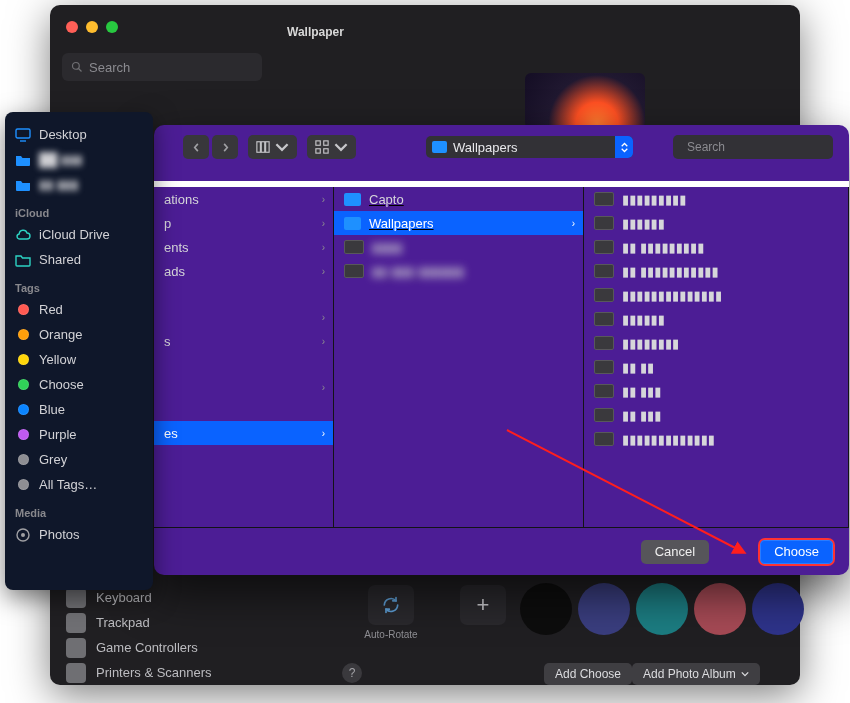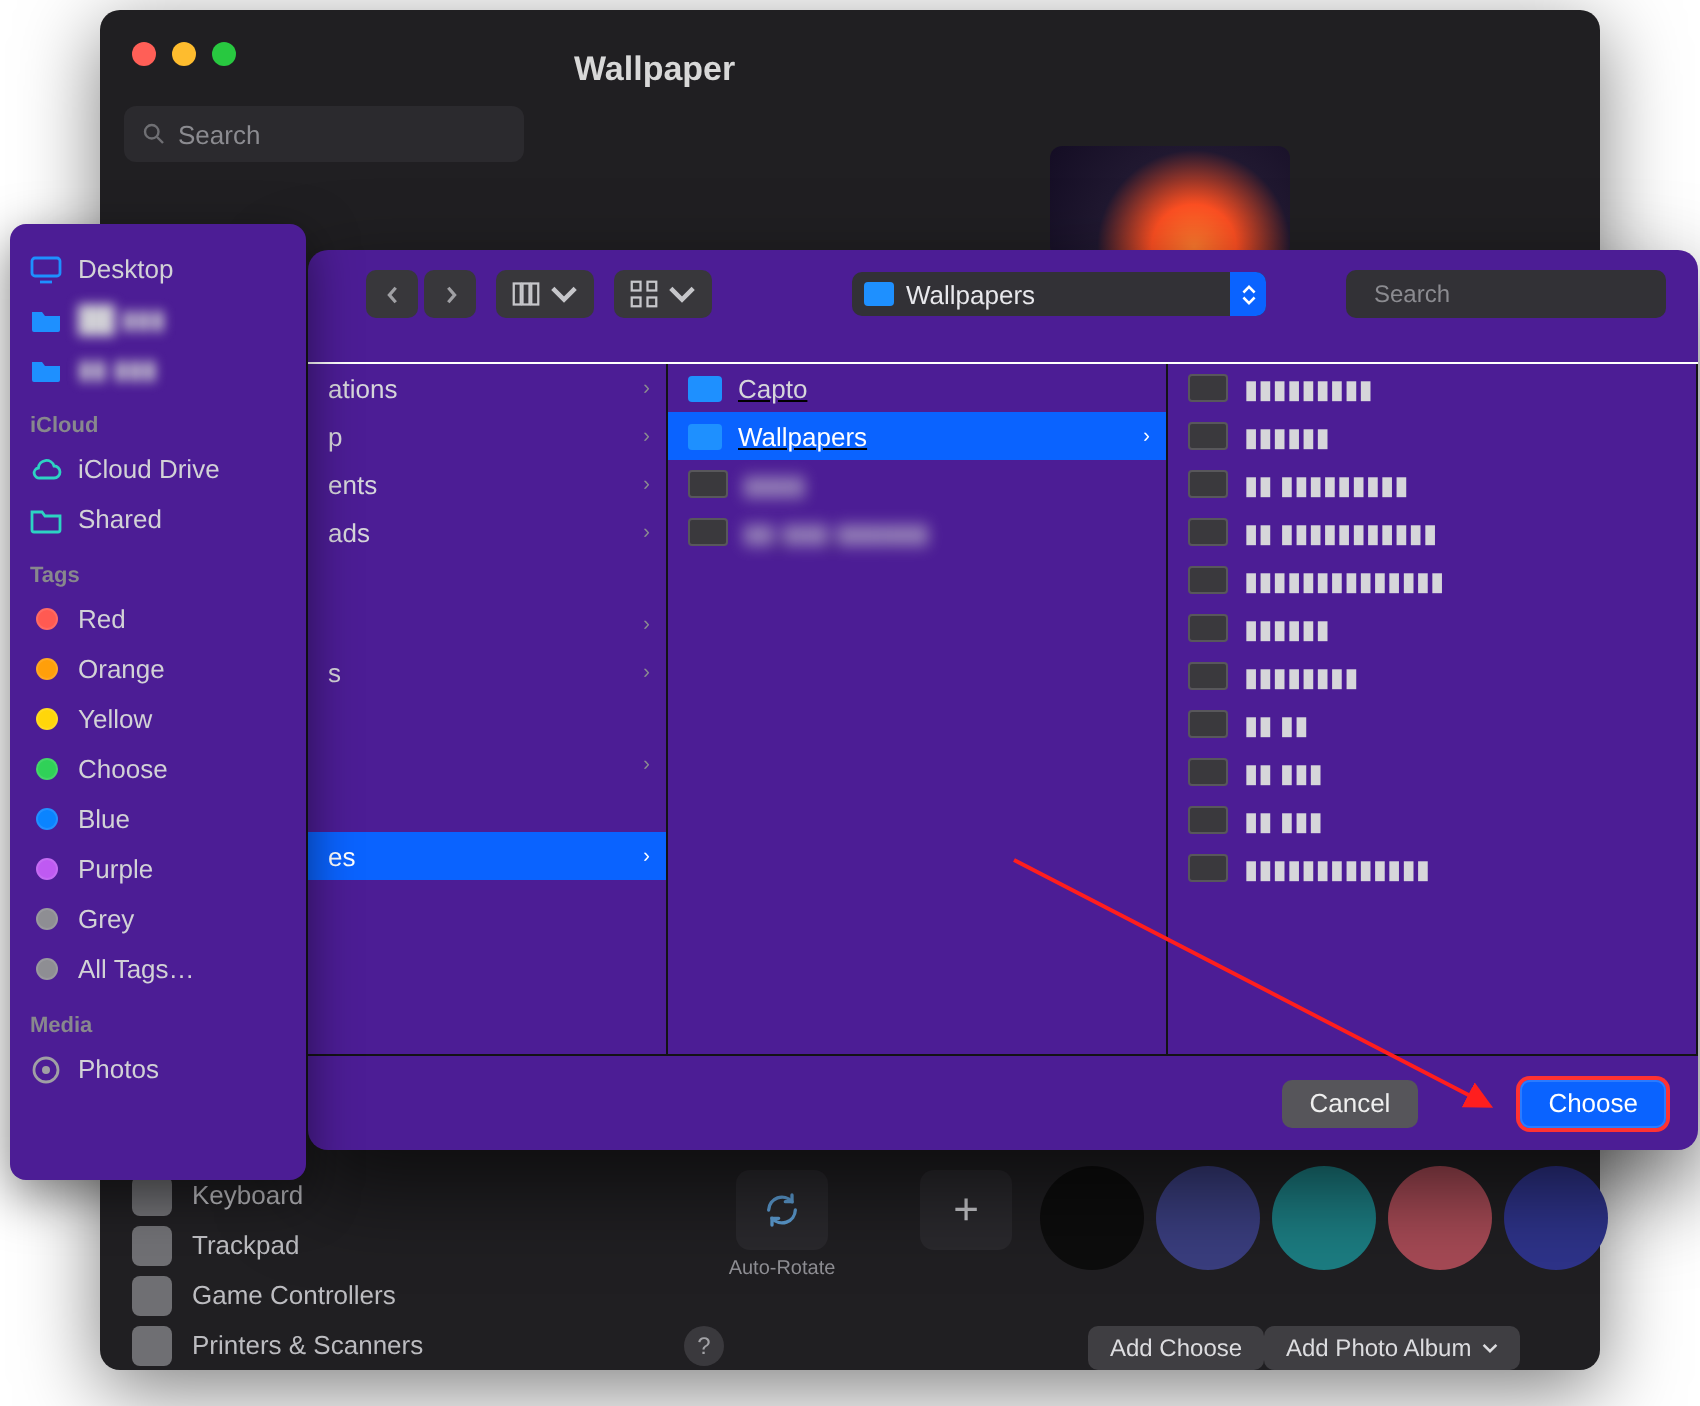--- a/index.html
+++ b/index.html
@@ -5,60 +5,60 @@
 *{margin:0;padding:0;box-sizing:border-box;font-family:-apple-system,BlinkMacSystemFont,"Helvetica Neue",sans-serif;-webkit-font-smoothing:antialiased;}
 body{background:#fff;width:850px;height:703px;overflow:hidden;position:relative;}
 
 
 .bg-window{position:absolute;left:50px;top:5px;width:750px;height:680px;background:#201f22;border-radius:10px;box-shadow:0 10px 40px rgba(0,0,0,.5);}
 .traffic{position:absolute;left:16px;top:16px;display:flex;gap:8px;}
 .traffic span{width:12px;height:12px;border-radius:50%;}
 .tl-r{background:#ff5f57;}
 .tl-y{background:#febc2e;}
 .tl-g{background:#28c840;}
-.bg-title{position:absolute;left:237px;top:20px;color:#d8d8d8;font-size:17px;font-weight:600;}
+.bg-title{position:absolute;left:237px;top:20px;color:#d8d8d8;font-size:12px;font-weight:600;}
 .bg-search{position:absolute;left:12px;top:48px;width:200px;height:28px;background:#2b2a2e;border-radius:6px;display:flex;align-items:center;padding:0 9px;color:#6f6f73;font-size:13px;gap:6px;}
 .bg-search svg{width:12px;height:12px;flex:none;}
 
 .bg-sidebar{position:absolute;left:10px;top:580px;width:210px;}
 .bg-sb-row{display:flex;align-items:center;gap:10px;height:25px;color:#bcbcc0;font-size:13px;padding-left:6px;}
 .bg-sb-icon{width:20px;height:20px;border-radius:4px;background:#6f6f73;flex:none;display:flex;align-items:center;justify-content:center;}
 
 .bg-preview{position:absolute;left:475px;top:68px;width:120px;height:56px;border-radius:6px;background:radial-gradient(circle at 60% 90%,#ff7b2e 0%,#ff5022 24%,#201830 55%,#140d24 100%);}
 .auto-rotate{position:absolute;left:310px;top:580px;width:62px;text-align:center;color:#8f8f94;font-size:10px;}
 .auto-rotate .arbox{width:46px;height:40px;margin:0 auto 4px auto;border-radius:7px;background:#2a292d;display:flex;align-items:center;justify-content:center;}
 .auto-rotate svg{width:20px;height:20px;color:#5e9fd6;}
 .plus-box{position:absolute;left:410px;top:580px;width:46px;height:40px;border-radius:7px;background:#2a292d;display:flex;align-items:center;justify-content:center;color:#c9c9cd;font-size:22px;font-weight:200;}
 .swatches{position:absolute;left:470px;top:578px;display:flex;gap:6px;}
 .sw{width:52px;height:52px;border-radius:50%;}
 .btn-pill{position:absolute;height:22px;padding:0 11px;border-radius:5px;background:#3f3e42;color:#dcdcdf;font-size:12px;display:flex;align-items:center;gap:5px;}
 .help-circ{position:absolute;left:292px;top:658px;width:20px;height:20px;border-radius:50%;background:#3a393d;color:#a3a3a7;font-size:12px;display:flex;align-items:center;justify-content:center;}
 
 
-.fav-panel{position:absolute;left:5px;top:112px;width:148px;height:478px;background:#4c1d95;border-radius:8px;box-shadow:0 8px 25px rgba(0,0,0,.5);padding:10px 10px;color:#d2d2d6;font-size:13px;}
+.fav-panel{position:absolute;left:5px;top:112px;width:148px;height:478px;background:#0f172a;border-radius:8px;box-shadow:0 8px 25px rgba(0,0,0,.5);padding:10px 10px;color:#d2d2d6;font-size:13px;}
 .fav-row{display:flex;align-items:center;gap:8px;height:25px;}
 .fav-icon{width:16px;height:16px;flex:none;display:flex;align-items:center;justify-content:center;}
 .fav-header{color:#88888d;font-size:11px;font-weight:600;margin-top:10px;margin-bottom:3px;}
 .fav-row.blur span.lab{filter:blur(3px);}
 .tag-dot{width:11px;height:11px;border-radius:50%;border:1px solid rgba(255,255,255,.1);}
 
 
 .sheet{position:absolute;left:154px;top:125px;width:695px;height:450px;background:#4c1d95;border-radius:10px;box-shadow:0 18px 45px rgba(0,0,0,.6);}
 .sheet-toolbar{height:44px;display:flex;align-items:center;padding:0 16px;gap:10px;}
 .nav-btns{display:flex;gap:3px;margin-left:13px;}
 .nav-btn{width:26px;height:24px;border-radius:5px;background:#38373b;display:flex;align-items:center;justify-content:center;color:#a0a0a4;}
 .nav-btn svg{width:9px;height:9px;}
 .seg{height:24px;border-radius:5px;background:#38373b;display:flex;align-items:center;padding:0 8px;gap:5px;color:#c6c6ca;}
 .seg svg{width:14px;height:14px;}
 .path-pop{margin-left:60px;width:207px;height:22px;border-radius:5px;background:#323136;display:flex;align-items:center;padding:0 6px;gap:6px;font-size:13px;color:#e8e8ec;position:relative;}
 .path-pop .fld{width:15px;height:12px;border-radius:2px;background:#1e90ff;}
 .path-pop .updn{position:absolute;right:0;top:0;width:18px;height:22px;border-radius:0 5px 5px 0;background:#0a63ff;display:flex;flex-direction:column;align-items:center;justify-content:center;gap:1px;color:#fff;}
 .sheet-search{margin-left:auto;width:160px;height:24px;border-radius:5px;background:#323136;display:flex;align-items:center;padding:0 8px;gap:6px;color:#8b8b90;font-size:12px;}
 
-.columns{position:absolute;left:0;top:56px;right:0;bottom:48px;display:flex;border-top:1px solid #ffffff;}
+.columns{position:absolute;left:0;top:56px;right:0;bottom:48px;display:flex;border-top:6px solid #ffffff;}
 .col{border-right:1px solid #131316;overflow:hidden;}
 .col1{width:180px;}
 .col2{width:250px;text-decoration:underline;}
 .col3{flex:1;}
 .col-row{height:24px;display:flex;align-items:center;padding:0 10px;gap:8px;color:#d6d6da;font-size:13px;position:relative;}
 .col-row .chev{position:absolute;right:8px;color:#8b8b90;font-size:10px;}
 .col-row.sel{background:#0a63ff;color:#fff;}
 .col-row.sel .chev{color:#fff;}
 .col-row .fld{width:17px;height:13px;border-radius:2px;background:#1e90ff;flex:none;}
 .col-row .thumb{width:20px;height:14px;border-radius:2px;background:#3a393d;border:1px solid #58575b;flex:none;}

